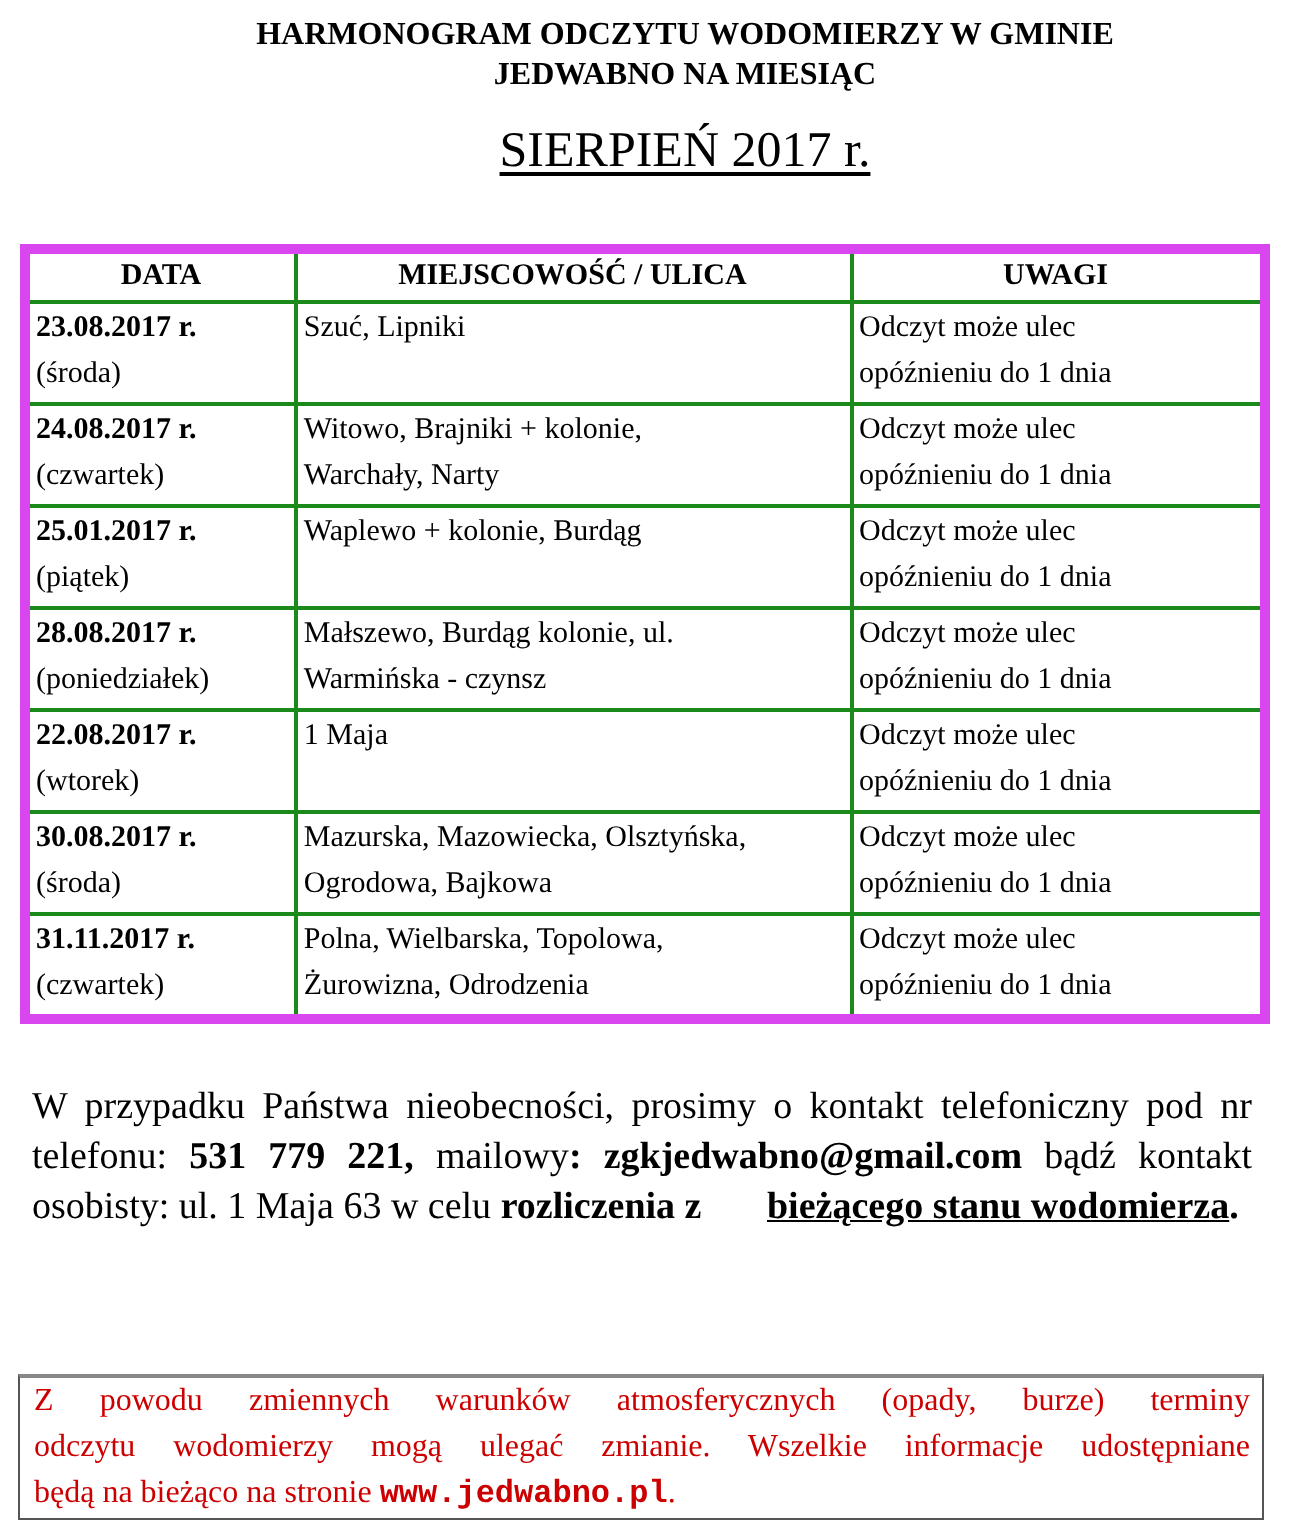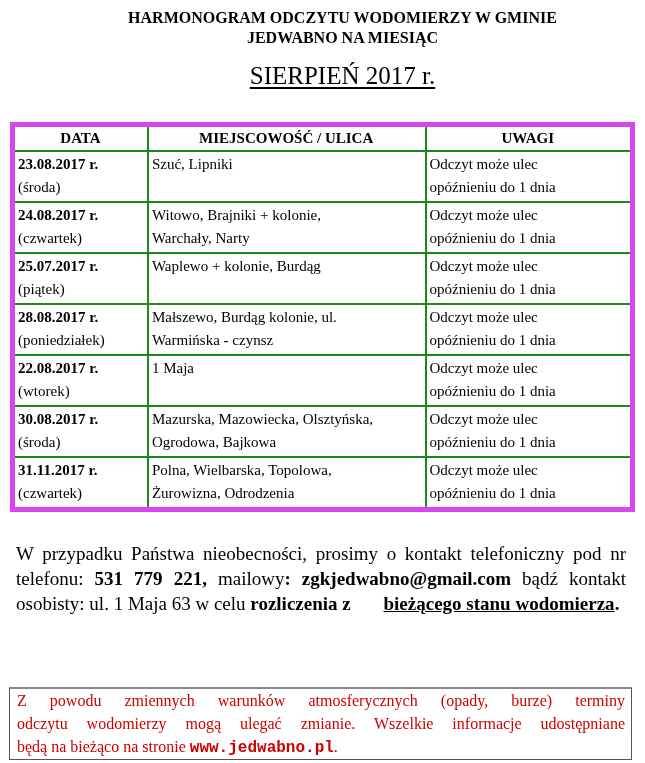--- a/index.html
+++ b/index.html
@@ -150,21 +150,21 @@
         <span class="cell-line">Witowo, Brajniki + kolonie,</span>
         <span class="cell-line">Warchały, Narty</span>
       </td>
       <td>
         <span class="cell-line">Odczyt może ulec</span>
         <span class="cell-line">opóźnieniu do 1 dnia</span>
       </td>
     </tr>
     <tr>
       <td>
-        <span class="date-main">25.07.2017 r.</span>
+        <span class="date-main">25.01.2017 r.</span>
         <span class="date-day">(piątek)</span>
       </td>
       <td>
         <span class="cell-line">Waplewo + kolonie, Burdąg</span>
         <span class="cell-line"></span>
       </td>
       <td>
         <span class="cell-line">Odczyt może ulec</span>
         <span class="cell-line">opóźnieniu do 1 dnia</span>
       </td>

